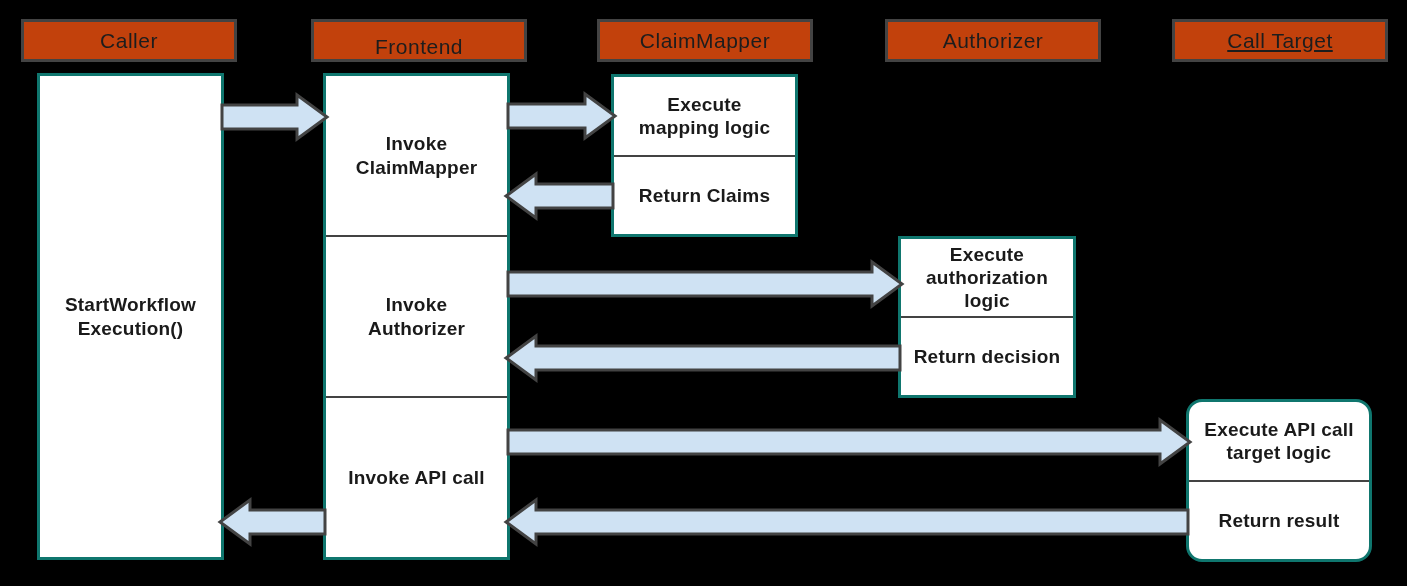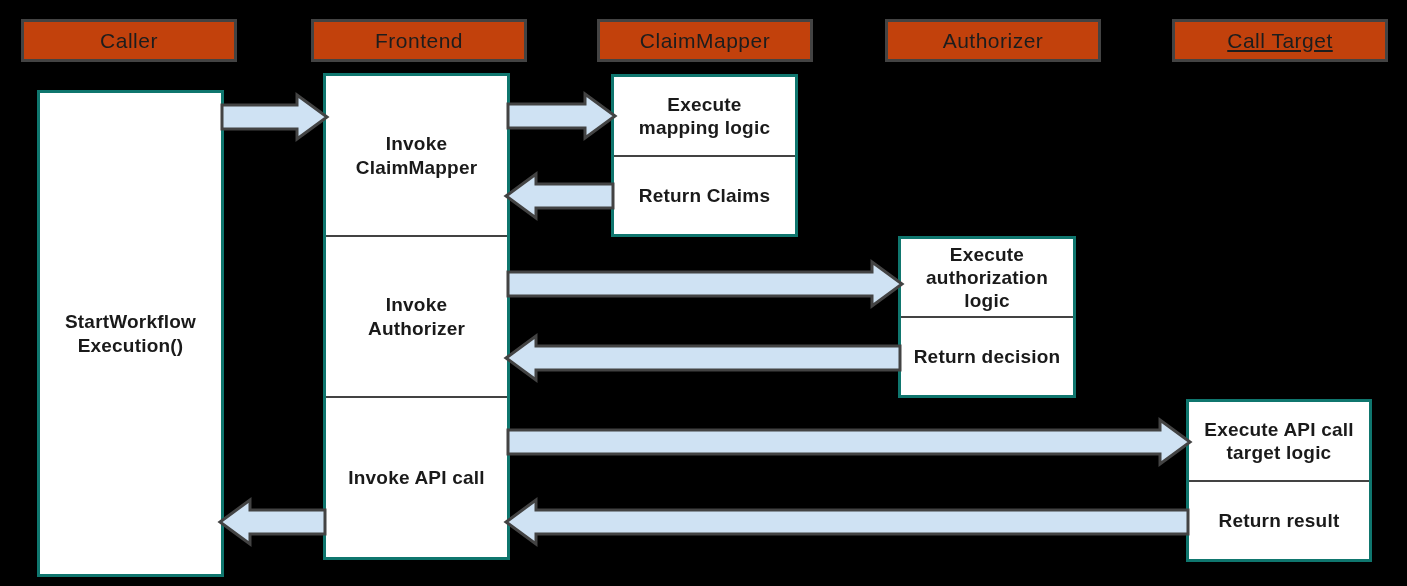--- a/index.html
+++ b/index.html
@@ -22,21 +22,21 @@
     box-sizing: border-box;
     display: flex;
     align-items: center;
     justify-content: center;
     font-size: 21px;
     font-weight: 400;
     letter-spacing: 0.5px;
     color: #1d1d1d;
   }
   #hdr-caller      { left: 21px;   }
-  #hdr-frontend    { left: 311px;  }
+  #hdr-frontend    { left: 311px; align-items: flex-end;  }
   #hdr-claimmapper { left: 597px;  }
   #hdr-authorizer  { left: 885px;  }
   #hdr-calltarget  { left: 1172px; text-decoration: underline; }
 
   
   .act {
     position: absolute;
     background: #ffffff;
     border: 3px solid #0f766e;
     box-sizing: border-box;
@@ -52,25 +52,25 @@
     font-size: 19px;
     font-weight: 700;
     line-height: 1.22;
     color: #1a1a1a;
     white-space: pre-line;
     letter-spacing: 0.2px;
     box-sizing: border-box;
   }
   .seg + .seg { border-top: 2px solid #434343; }
 
-  #act-caller      { left: 37px;   top: 73px;  width: 187px; height: 487px; margin-top: 17px; }
+  #act-caller      { left: 37px;   top: 73px;  width: 187px; height: 487px; }
   #act-frontend    { left: 323px;  top: 73px;  width: 187px; height: 487px; }
   #act-claimmapper { left: 611px;  top: 74px;  width: 187px; height: 163px; }
   #act-authorizer  { left: 898px;  top: 236px; width: 178px; height: 162px; }
-  #act-calltarget  { left: 1186px; top: 399px; width: 186px; height: 163px; }
+  #act-calltarget  { left: 1186px; top: 399px; width: 186px; height: 163px; border-radius: 16px; }
 
   
   .arrows {
     position: absolute;
     left: 0; top: 0;
     width: 1407px;
     height: 586px;
     pointer-events: none;
   }
 </style>

